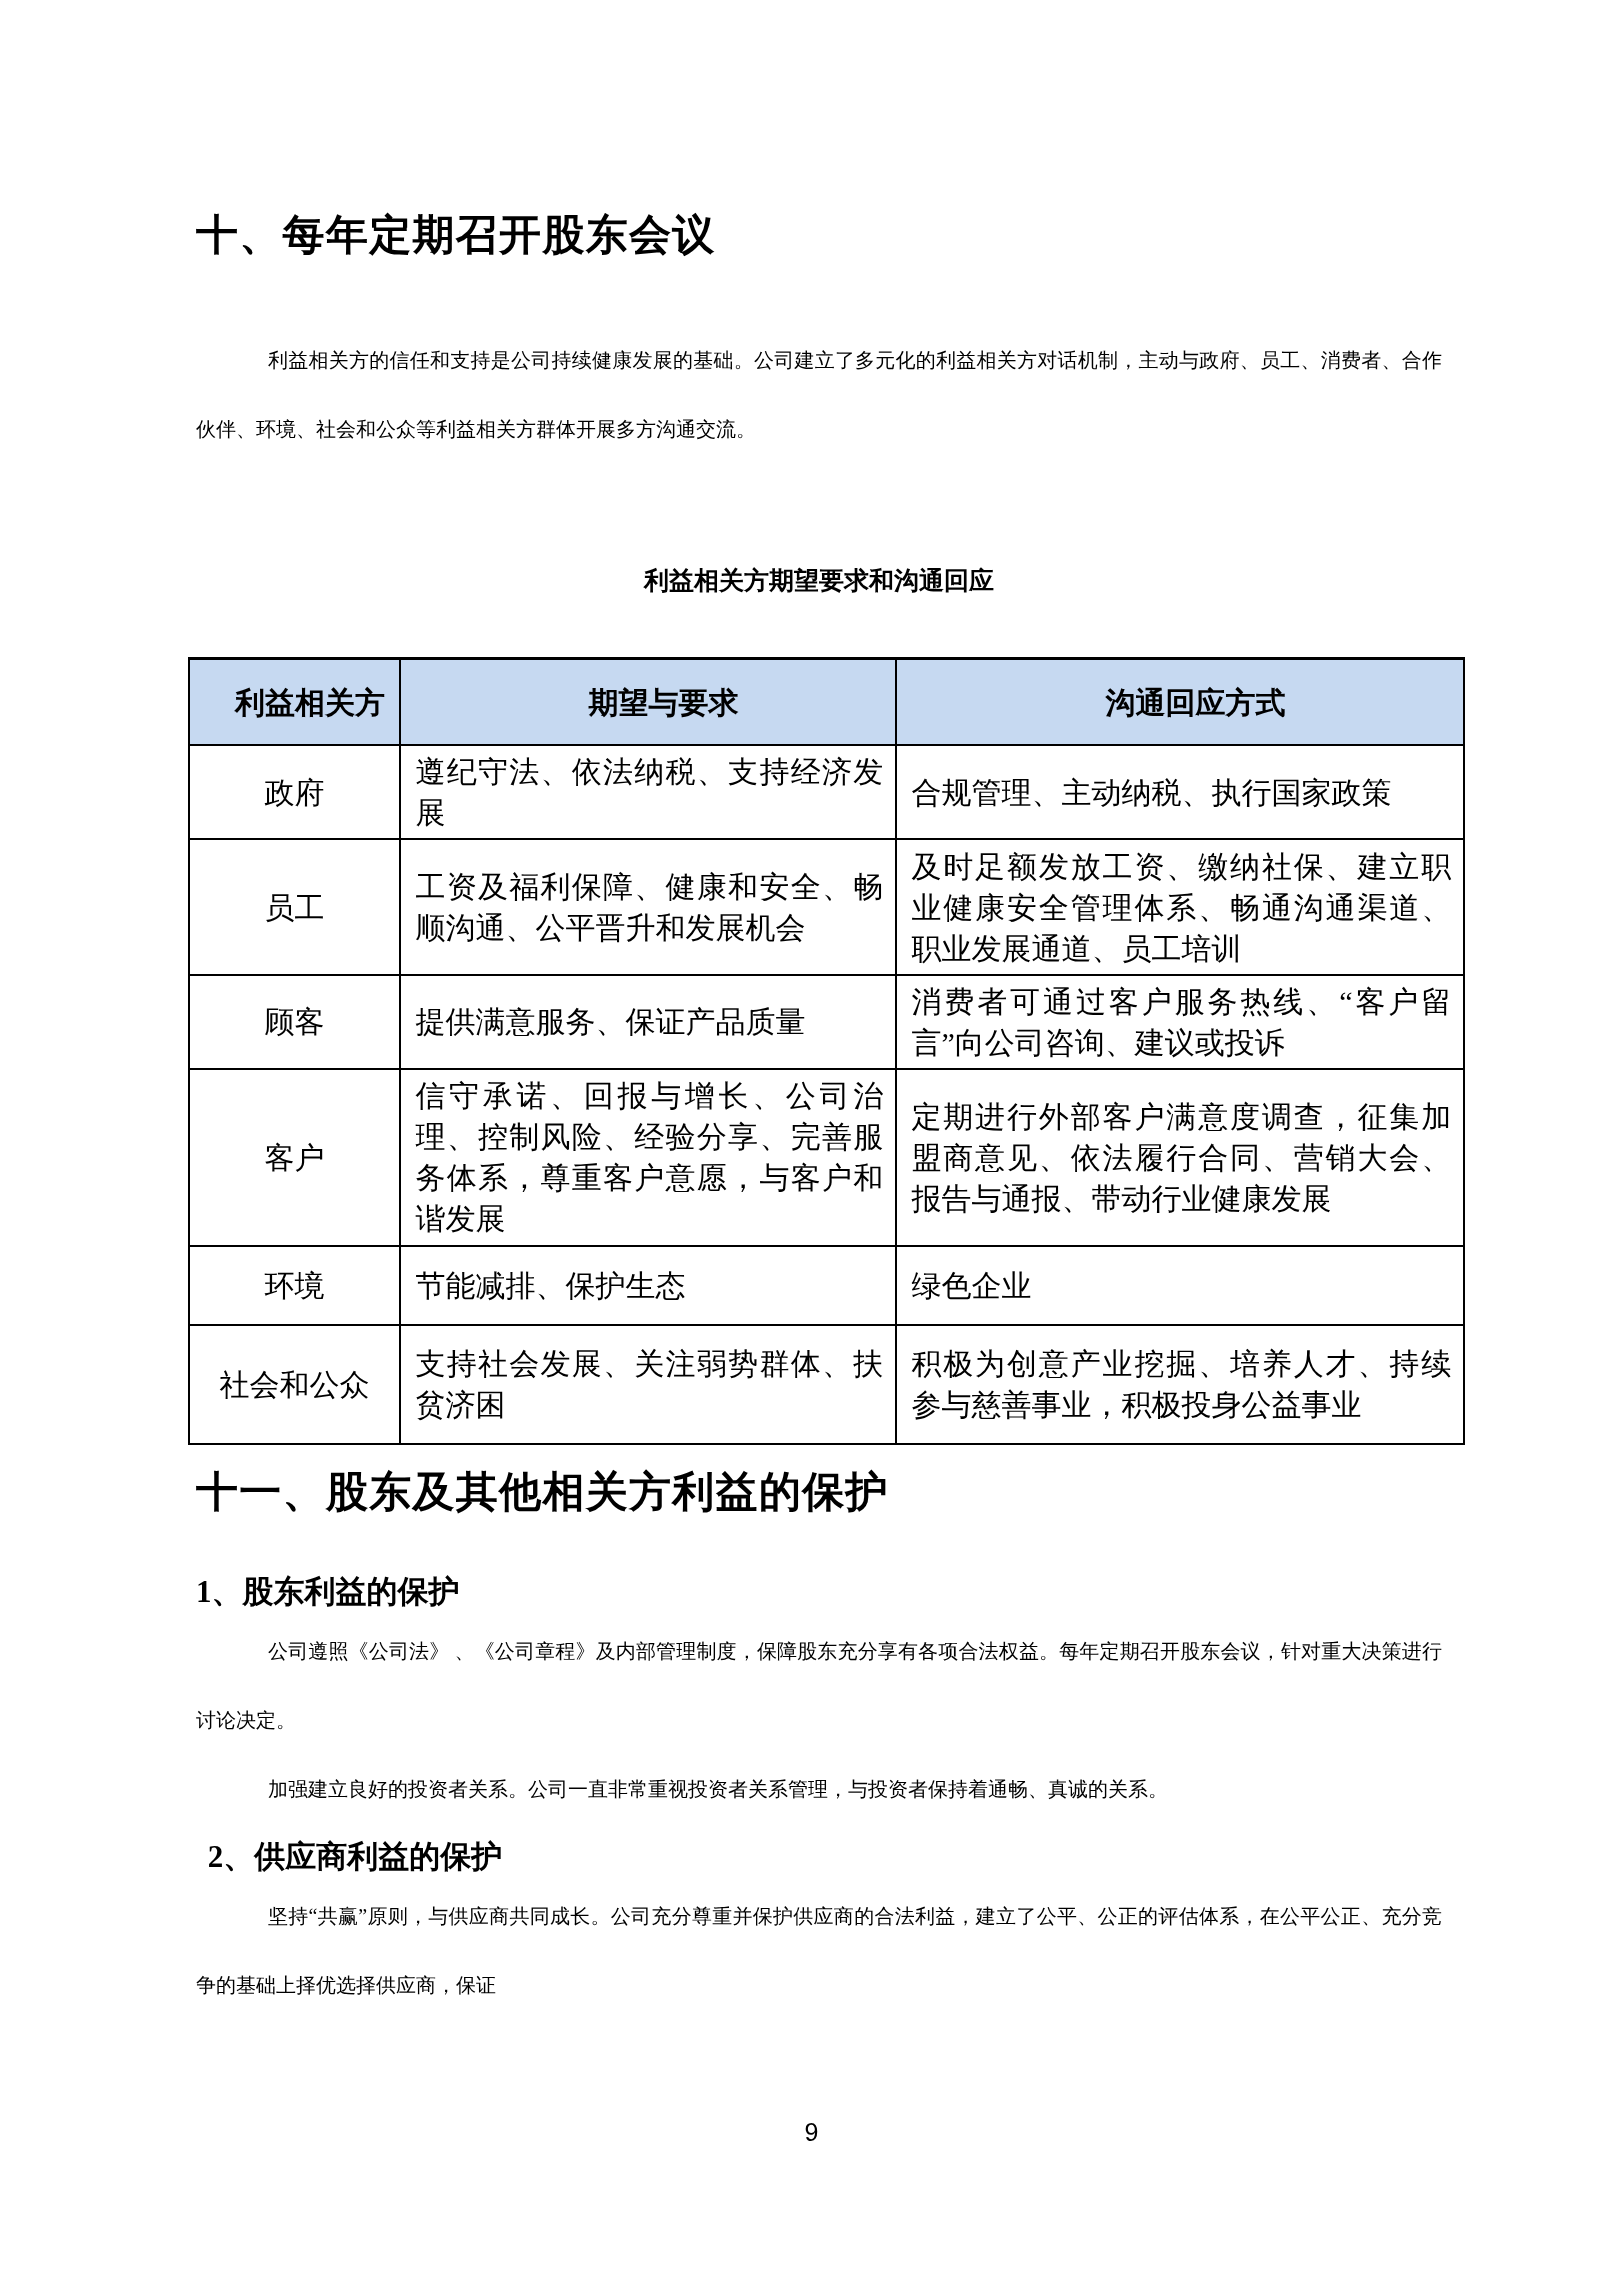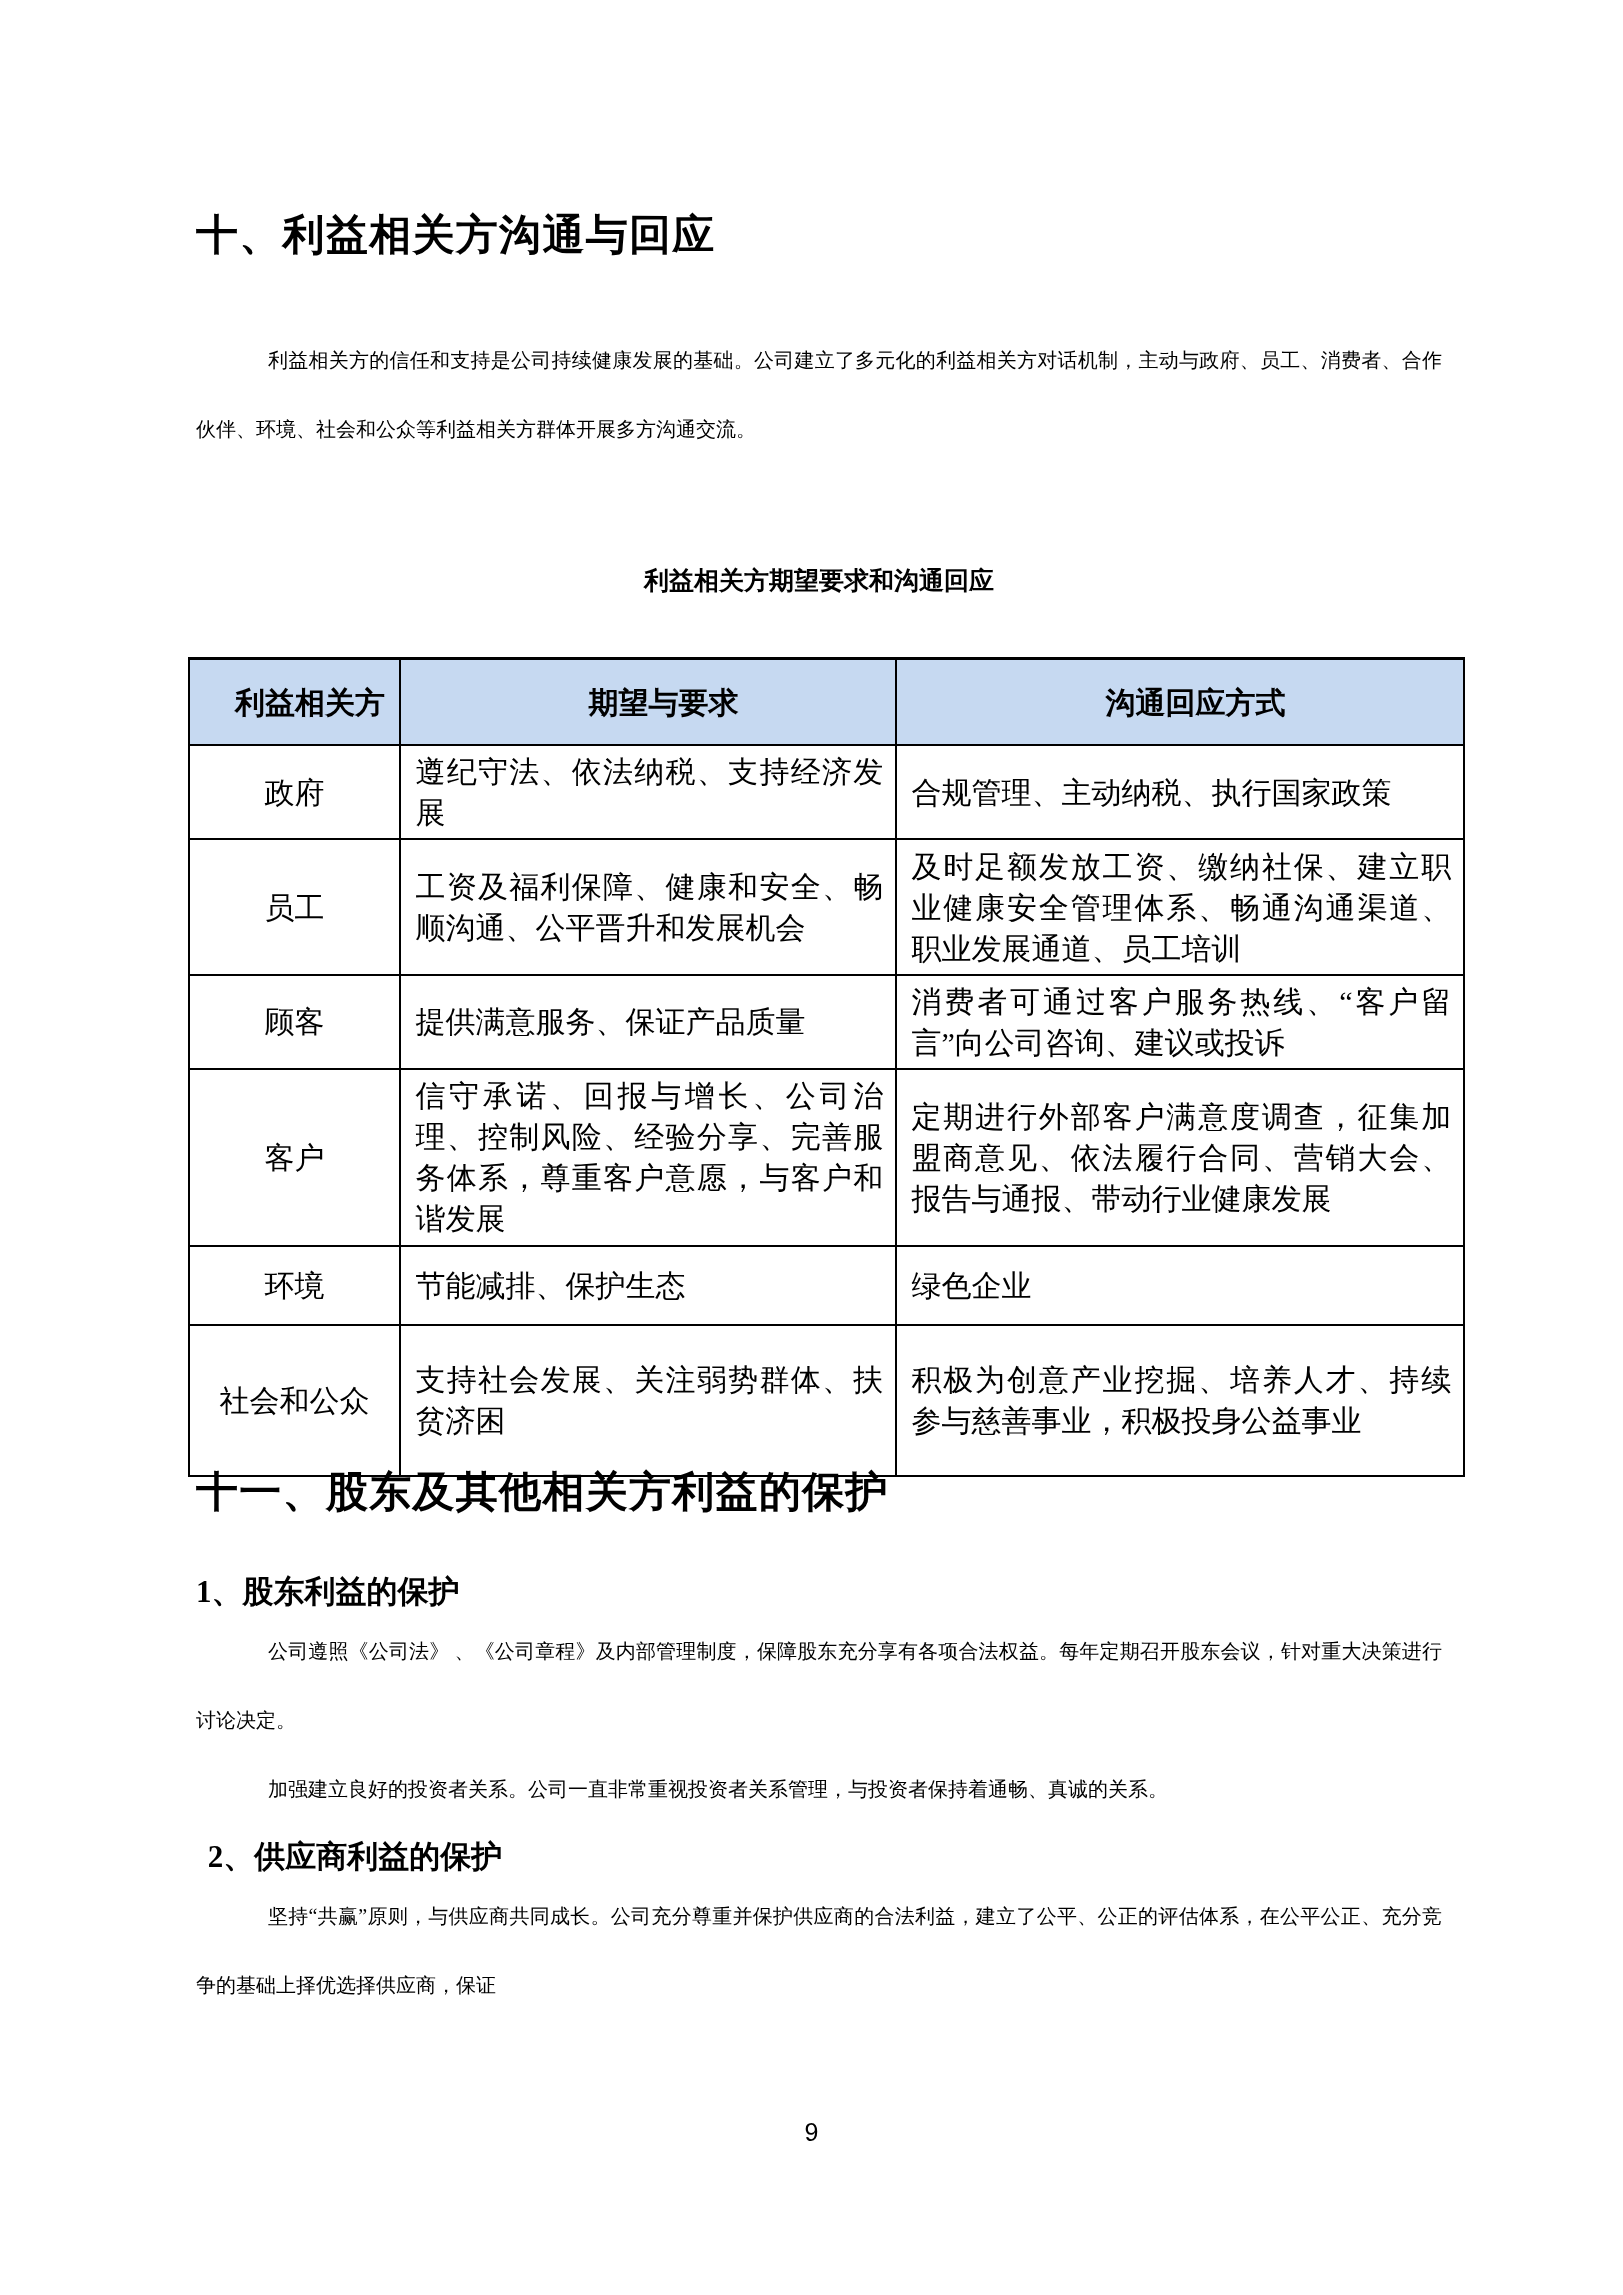--- a/index.html
+++ b/index.html
@@ -70,21 +70,21 @@
     height: 82px;
     border-bottom-width: 2.6px;
   }
   #stakeholder-table td.c-name { text-align: center; padding: 2.6px 3.9px; }
   #stakeholder-table td.c-text { text-align: justify; padding: 5.2px 11.8px 5.2px 14.4px; }
   tr.r-gov  { height: 94px; border-radius: 10px; }
   tr.r-emp  { height: 124px; }
   tr.r-cons { height: 82px; margin-left: 44px; }
   tr.r-cli  { height: 166px; }
   tr.r-env  { height: 79px; }
-  tr.r-soc  { height: 151px; margin-top: 12px; }
+  tr.r-soc  { height: 119px; margin-top: 12px; }
   tr.thick-top td { border-top-width: 3.3px; }
   #sec11-body {
     position: absolute;
     left: 196px;
     top: 1571px;
     width: 1246px;
   }
   .h3 {
     font-size: 31px;
     font-weight: bold;
@@ -101,21 +101,21 @@
     text-align: center;
     font-family: "Liberation Sans", "DejaVu Sans", sans-serif;
     font-size: 25px;
   }
 </style>
 </head>
 <body>
 
 <div class="page">
 
-  <h1 class="h1" id="sec10-heading">十、利益相关方沟通与回应</h1>
+  <h1 class="h1" id="sec10-heading">十、每年定期召开股东会议</h1>
 
   <p class="bodytext indent" id="intro-para">利益相关方的信任和支持是公司持续健康发展的基础。公司建立了多元化的利益相关方对话机制，主动与政府、员工、消费者、合作伙伴、环境、社会和公众等利益相关方群体开展多方沟通交流。</p>
 
   <div id="table-title">利益相关方期望要求和沟通回应</div>
 
   <table id="stakeholder-table">
     <colgroup>
       <col style="width:211px">
       <col style="width:496px">
       <col style="width:568px">

